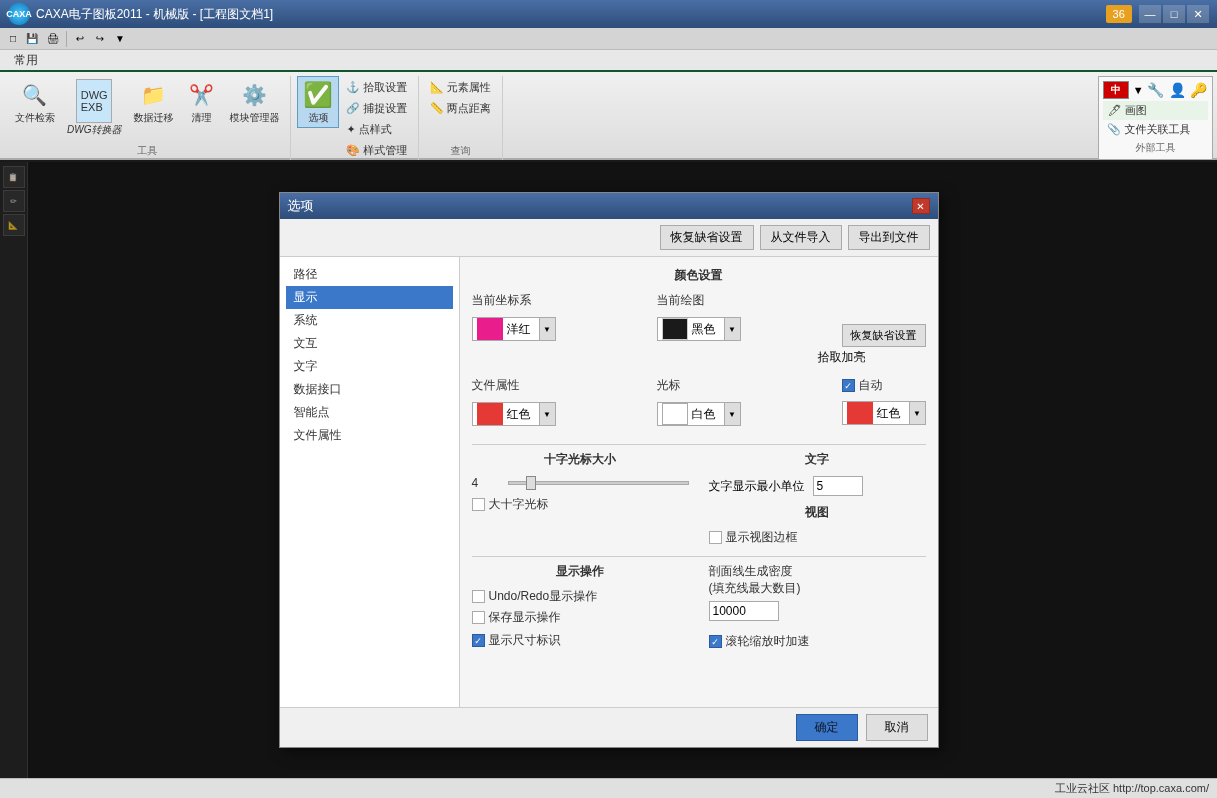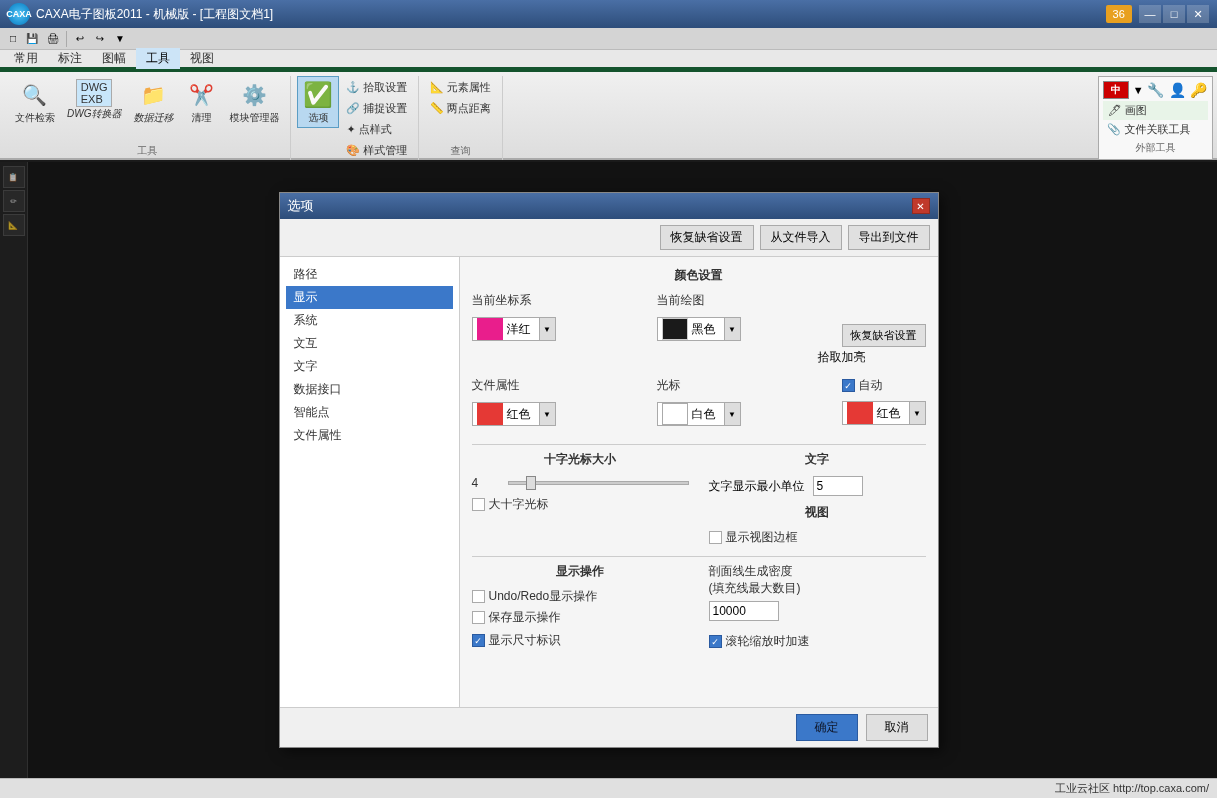--- a/index.html
+++ b/index.html
@@ -63,23 +63,24 @@
       cursor: pointer;
       display: flex; align-items: center; justify-content: center;
       font-size: 10px;
     }
 
     
     #menu-bar {
       height: 22px;
       background: #e8e8e8;
       display: flex;
-      align-items: center;
+      align-items: flex-start;
       padding: 0 4px;
-      border-bottom: 5px solid #14532d;
+      border-bottom: 2px solid #14532d;
+      flex-direction: column;
     }
     .menu-item {
       padding: 2px 10px;
       cursor: pointer;
       font-size: 12px;
       color: #333;
     }
     .menu-item.active { background: #cce4f7; color: #000; }
 
     
@@ -490,26 +491,26 @@
 <div id="ribbon" style="position:relative;">
   <div id="ribbon-content" style="height:88px;display:flex;padding:4px 4px 0 4px;">
 
     <div class="ribbon-group">
       <div class="ribbon-group-content">
         <div class="ribbon-btn">
           <div class="ribbon-icon">🔍</div>
           <span style="font-size:10px;text-align:center;">文件检索</span>
         </div>
         <div class="ribbon-btn">
-          <div class="ribbon-icon" style="font-size:11px;background:#c8e6fa;border:1px solid #aaa;width:36px;height:28px;display:flex;align-items:center;justify-content:center;">DWG<br style="line-height:0">EXB</div>
+          <div class="ribbon-icon" style="font-size:11px;background:#c8e6fa;border:1px solid #aaa;width:36px;height:44px;display:flex;align-items:center;justify-content:center;">DWG<br style="line-height:0">EXB</div>
           <span style="font-size:10px;text-align:center;font-style:italic;">DWG转换器</span>
         </div>
         <div class="ribbon-btn">
           <div class="ribbon-icon">📁</div>
-          <span style="font-size:10px;text-align:center;font-style:italic;">数据迁移</span>
+          <span style="font-size:10px;text-align:center;">数据迁移</span>
         </div>
         <div class="ribbon-btn">
           <div class="ribbon-icon">✂️</div>
           <span style="font-size:10px;text-align:center;">清理</span>
         </div>
         <div class="ribbon-btn">
           <div class="ribbon-icon">⚙️</div>
           <span style="font-size:10px;text-align:center;">模块管理器</span>
         </div>
       </div>

